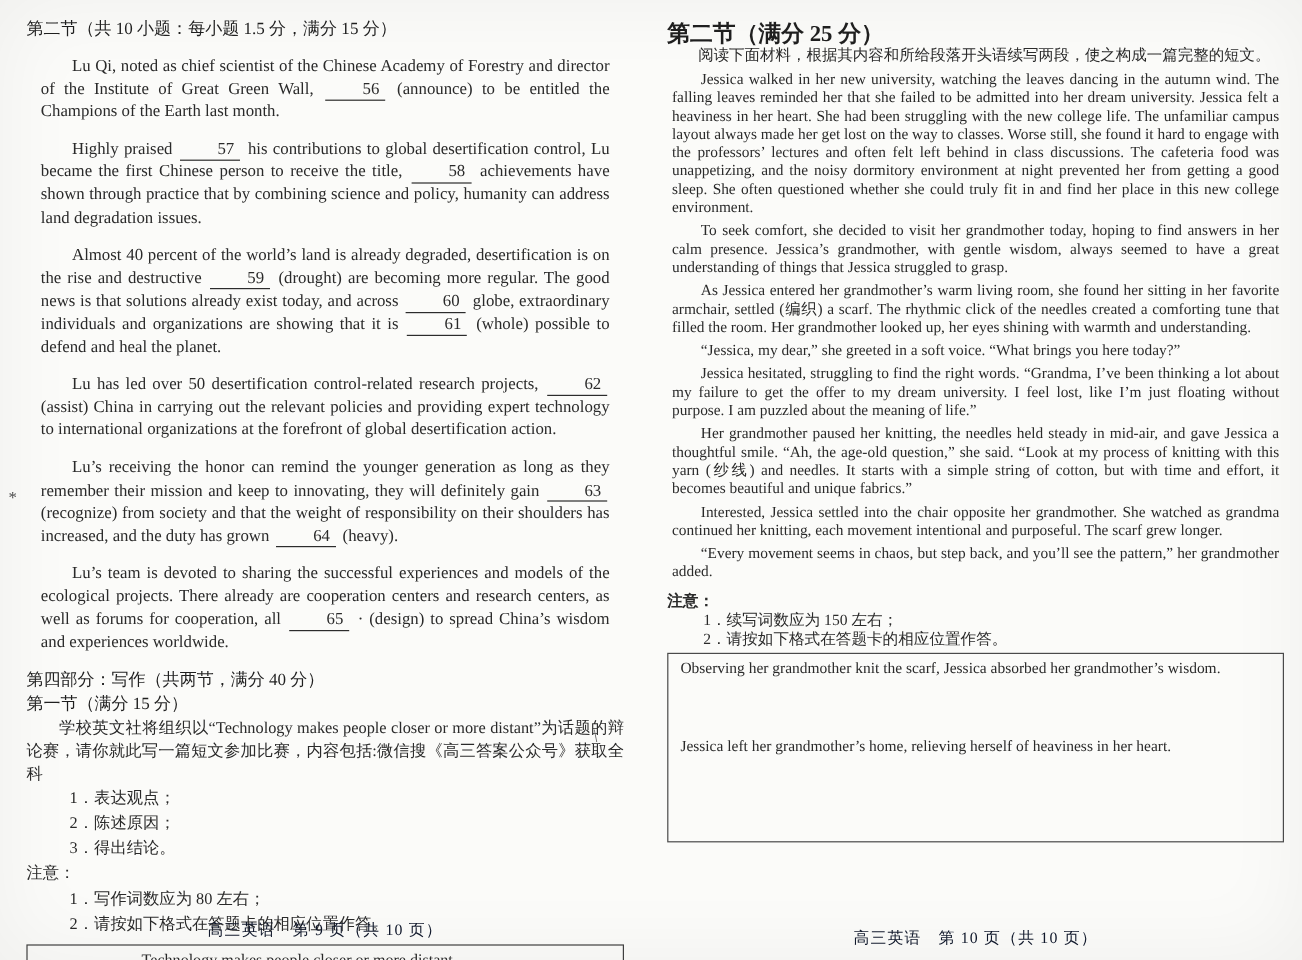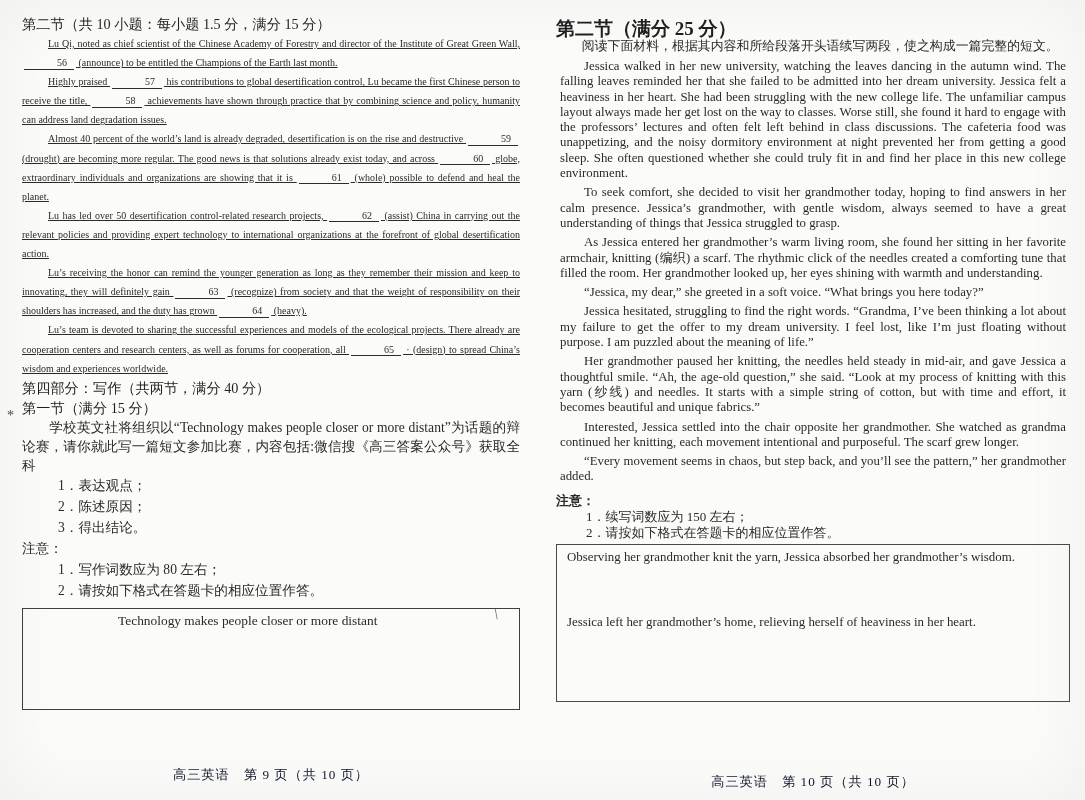--- a/index.html
+++ b/index.html
@@ -17,21 +17,21 @@
   
   .h{font-weight:normal;font-size:14.2px;line-height:20px;margin:0;color:#1f1f1f;}
   .h.first{margin-top:14px;}
   .r-h{font-weight:bold;font-size:19px;line-height:18px;margin:20px 0 0 0;color:#1f1f1f;}
 
   
   .cn-ind{font-size:13.6px;line-height:19px;text-indent:2em;margin:0;text-align:justify;}
   .cn-ind.gap{margin-bottom:8px;}
 
   
-  .en{font-size:10px;line-height:19.1px;text-indent:26px;text-align:justify;margin:0;text-decoration:underline;}
+  .en{font-size:14px;line-height:19.1px;text-indent:26px;text-align:justify;margin:12px;}
   .blank{
     display:inline-block;min-width:46px;padding:0 2px;margin:0 2px;
     border-bottom:1px solid #2c2c2c;text-align:center;line-height:1.05;
   }
 
   
   .pts{margin:0;padding:0 0 0 36px;}
   .pts p{margin:0;font-size:13.6px;line-height:21px;}
   .note-label{margin:0;font-size:13.6px;line-height:21px;}
 
@@ -105,35 +105,35 @@
 
     <div class="footer f9">高三英语　第 9 页（共 10 页）</div>
   </section>
 
   <section class="page right">
     <h2 class="r-h">第二节（满分 25 分）</h2>
     <p class="r-cn">阅读下面材料，根据其内容和所给段落开头语续写两段，使之构成一篇完整的短文。</p>
 
     <p class="story">Jessica walked in her new university, watching the leaves dancing in the autumn wind. The falling leaves reminded her that she failed to be admitted into her dream university. Jessica felt a heaviness in her heart. She had been struggling with the new college life. The unfamiliar campus layout always made her get lost on the way to classes. Worse still, she found it hard to engage with the professors’ lectures and often felt left behind in class discussions. The cafeteria food was unappetizing, and the noisy dormitory environment at night prevented her from getting a good sleep. She often questioned whether she could truly fit in and find her place in this new college environment.</p>
     <p class="story">To seek comfort, she decided to visit her grandmother today, hoping to find answers in her calm presence. Jessica’s grandmother, with gentle wisdom, always seemed to have a great understanding of things that Jessica struggled to grasp.</p>
-    <p class="story">As Jessica entered her grandmother’s warm living room, she found her sitting in her favorite armchair, knitting (编织) a scarf. The rhythmic click of the needles created a comforting tune that filled the room. Her grandmother looked up, her eyes shining with warmth and understanding.</p>
+    <p class="story">As Jessica entered her grandmother’s warm living room, she found her sitting in her favorite armchair, settled (编织) a scarf. The rhythmic click of the needles created a comforting tune that filled the room. Her grandmother looked up, her eyes shining with warmth and understanding.</p>
     <p class="story">“Jessica, my dear,” she greeted in a soft voice. “What brings you here today?”</p>
     <p class="story">Jessica hesitated, struggling to find the right words. “Grandma, I’ve been thinking a lot about my failure to get the offer to my dream university. I feel lost, like I’m just floating without purpose. I am puzzled about the meaning of life.”</p>
     <p class="story">Her grandmother paused her knitting, the needles held steady in mid-air, and gave Jessica a thoughtful smile. “Ah, the age-old question,” she said. “Look at my process of knitting with this yarn (纱线) and needles. It starts with a simple string of cotton, but with time and effort, it becomes beautiful and unique fabrics.”</p>
     <p class="story">Interested, Jessica settled into the chair opposite her grandmother. She watched as grandma continued her knitting, each movement intentional and purposeful. The scarf grew longer.</p>
     <p class="story">“Every movement seems in chaos, but step back, and you’ll see the pattern,” her grandmother added.</p>
 
     <p class="r-note">注意：</p>
     <div class="r-pts">
       <p>1．续写词数应为 150 左右；</p>
       <p>2．请按如下格式在答题卡的相应位置作答。</p>
     </div>
 
     <div class="answer-box tall">
-      <p class="opener o1">Observing her grandmother knit the yarn, Jessica absorbed her grandmother’s wisdom.</p>
+      <p class="opener o1">Observing her grandmother knit the scarf, Jessica absorbed her grandmother’s wisdom.</p>
       <p class="opener o2">Jessica left her grandmother’s home, relieving herself of heaviness in her heart.</p>
     </div>
 
     <div class="footer f10">高三英语　第 10 页（共 10 页）</div>
   </section>
 
   <span class="artifact slash">\</span>
 </div>
 
 </body></html>

